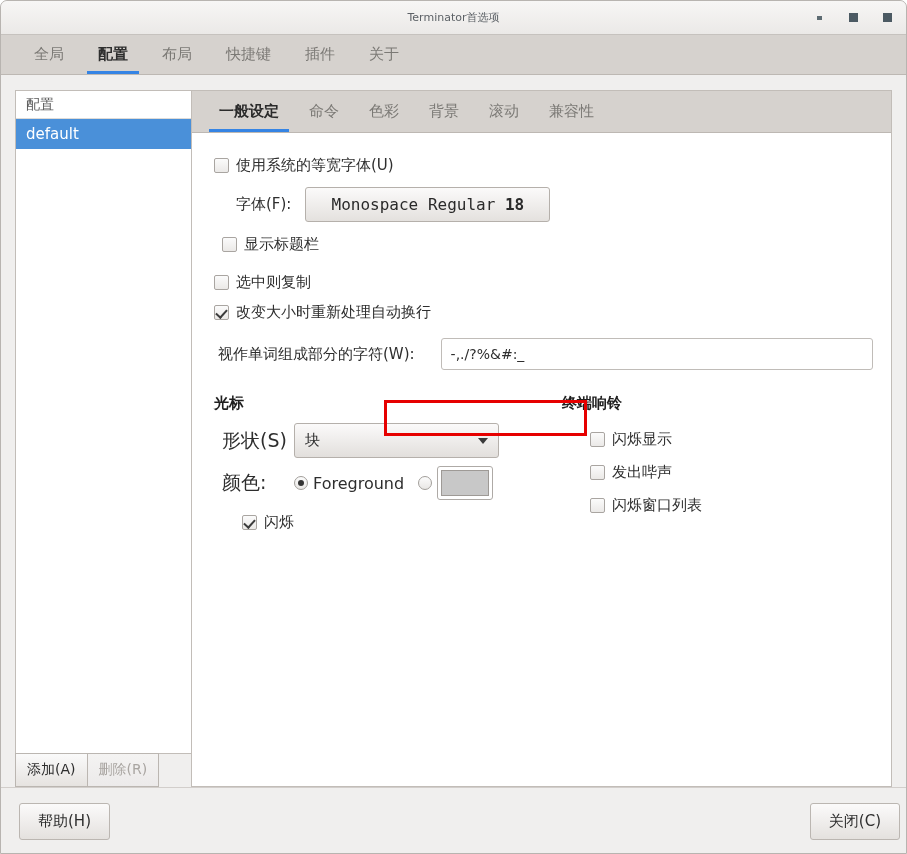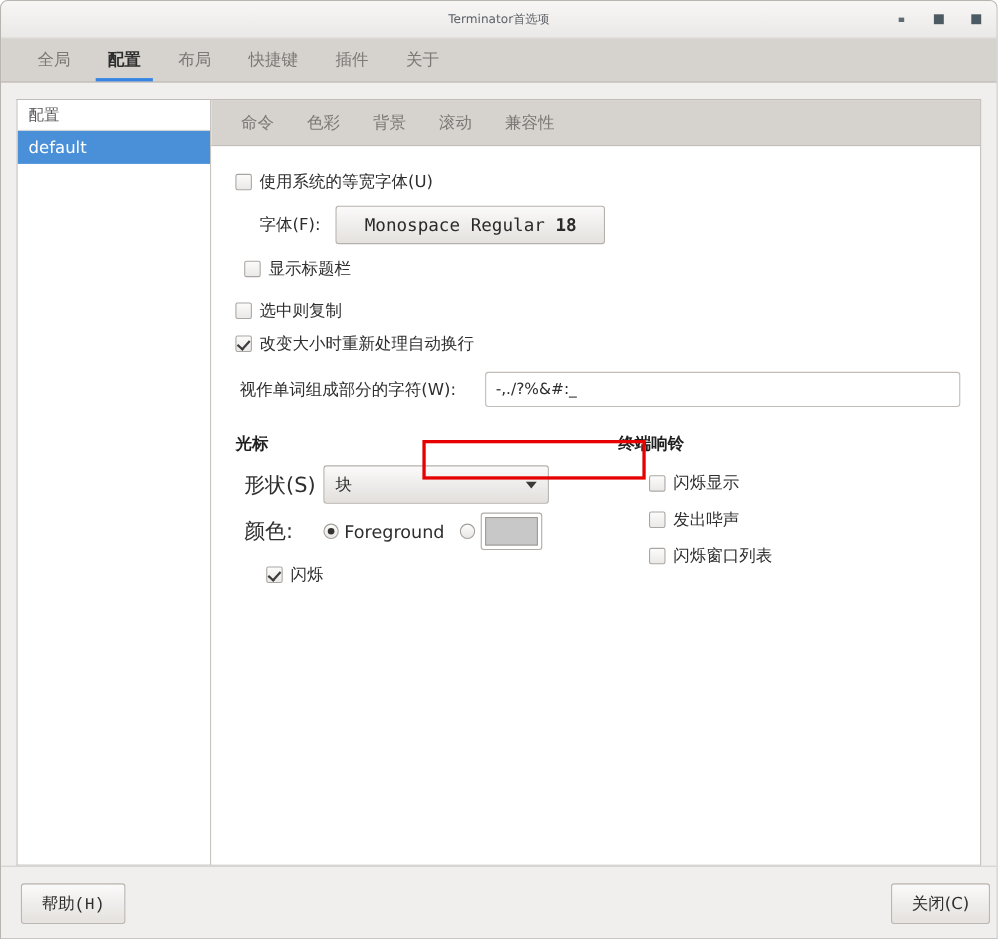--- a/index.html
+++ b/index.html
@@ -268,21 +268,21 @@
     position: absolute;
     top: 15px;
     font-size: 15px;
     padding: 8px 18px;
     border: 1px solid #bbb6b1;
     border-radius: 3px;
     background: linear-gradient(to bottom, #fbfafa 0%, #e4e1de 100%);
     color: #2e2e2e;
     cursor: default;
   }
-  #help-button { left: 18px; font-family: Liberation Mono, monospace; }
+  #help-button { left: 18px; }
   #close-button { right: 6px; }
 </style>
 </head>
 <body>
 
 <div id="window">
 
   <div id="titlebar">
     <div id="title-text">Terminator首选项</div>
     <div class="wctrl" id="wc-min">
@@ -318,24 +318,31 @@
   </div>
 
   <div id="body">
     <div id="panes">
 
       <div id="sidebar">
         <div id="profile-list">
           <div class="list-header">配置</div>
           <div class="list-item selected">default</div>
         </div>
+        <div id="sidebar-buttons">
+          <div class="sbtn">添加(A)</div>
+          <div class="sbtn disabled">删除(R)</div>
+        </div>
       </div>
 
       <div id="notebook">
         <div id="subtabbar">
+          <div class="subtab active">
+              <span>一般设定</span>
+            </div>
           <div class="subtab">
               <span>命令</span>
             </div>
           <div class="subtab">
               <span>色彩</span>
             </div>
           <div class="subtab">
               <span>背景</span>
             </div>
           <div class="subtab">

